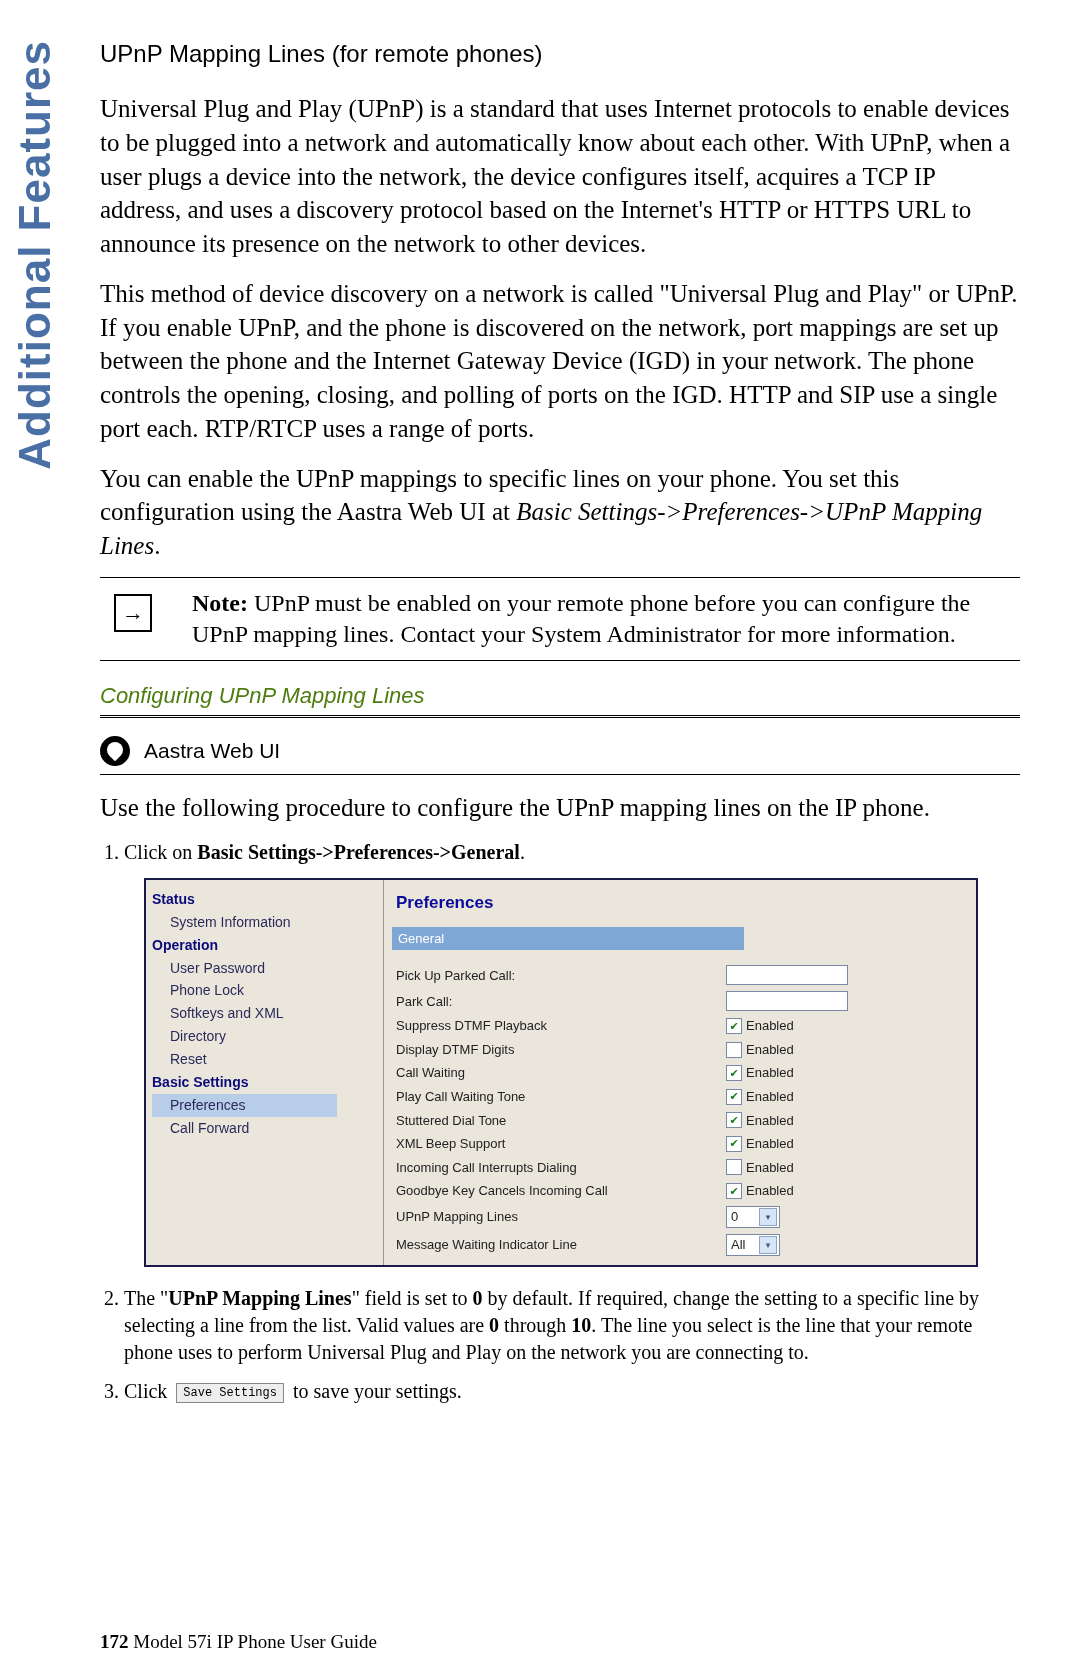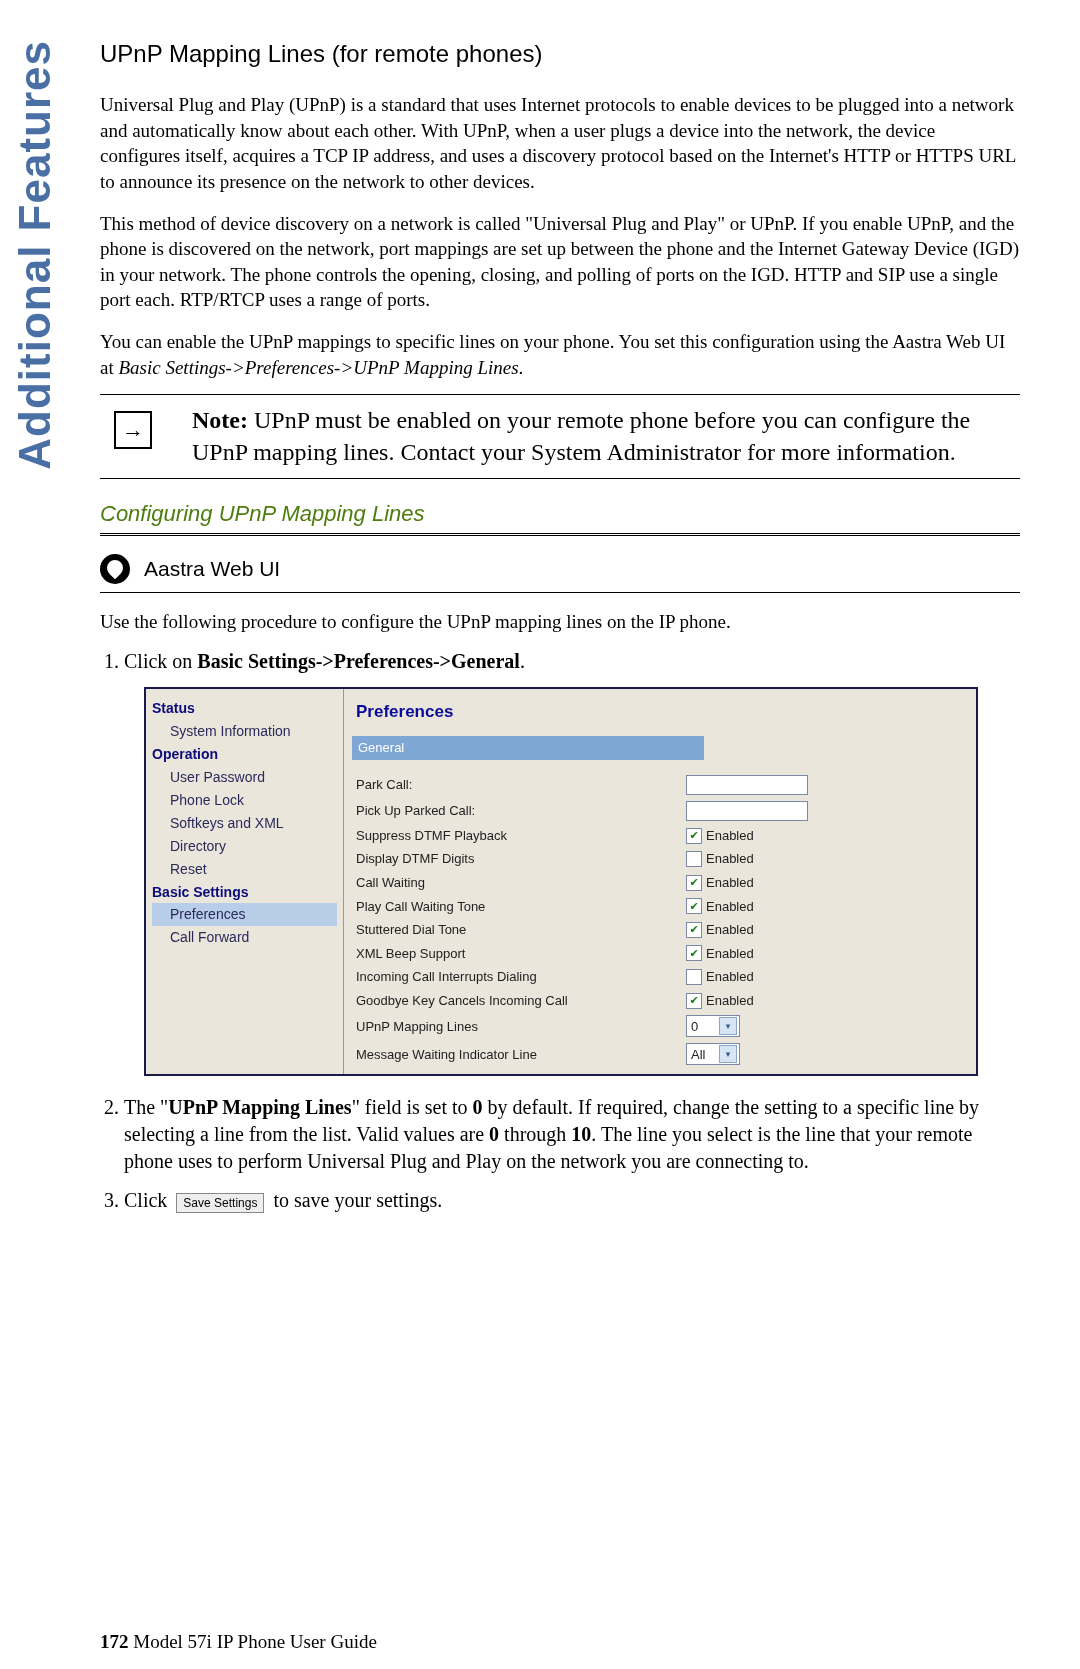--- a/index.html
+++ b/index.html
@@ -28,21 +28,21 @@
     letter-spacing: 1px;
   }
   h2.section-heading {
     font-family: Liberation Sans, sans-serif;
     font-weight: normal;
     font-size: 24px;
     margin: 0 0 24px 0;
     color: #000;
   }
   p.body {
-    font-size: 19px;
+    font-size: 25px;
     line-height: 1.35;
     margin: 16px 0 14px 0;
   }
   .italic { font-style: italic; }
   .bold { font-weight: bold; }
   .note-wrap {
     border-top: 1px solid #000;
     border-bottom: 1px solid #000;
     margin: 10px 0 22px 0;
     padding: 10px 0;
@@ -113,20 +113,21 @@
   ol.steps li { margin-bottom: 12px; line-height: 1.35; }
   .screenshot {
     border: 2px solid #1a1a4a;
     margin: 12px 0 18px 20px;
     width: 830px;
     font-family: Tahoma, Arial, sans-serif;
     font-size: 14px;
     color: #1a1a3a;
     display: flex;
     background: #ebe6dc;
+    gap: 40px;
   }
   .ss-sidebar {
     width: 185px;
     padding: 8px 6px;
     background: #ebe6dc;
     flex: 0 0 auto;
   }
   .ss-sb-head { color: #0a0a7a; font-weight: bold; padding: 2px 0; }
   .ss-sb-item { padding: 2px 0 2px 18px; color: #2a2a5a; }
   .ss-sb-highlight { background: #b8cde8; }
@@ -187,21 +188,21 @@
     display: inline-flex;
     align-items: center;
     justify-content: center;
     font-size: 9px;
     color: #3a5a8a;
   }
   .inline-button {
     display: inline-block;
     border: 1px solid #888;
     background: #eee;
-    font-family: Liberation Sans, sans-serif;
+    font-family: Liberation Mono, monospace;
     font-size: 12px;
     padding: 1px 6px;
     vertical-align: middle;
     margin: 0 4px;
   }
   .footer {
     position: absolute;
     bottom: 16px;
     left: 100px;
     font-size: 19px;
@@ -255,27 +256,27 @@
           <div class="ss-sb-item">Reset</div>
           <div class="ss-sb-head">Basic Settings</div>
           <div class="ss-sb-item ss-sb-highlight">Preferences</div>
           <div class="ss-sb-item">Call Forward</div>
         </div>
         <div class="ss-main">
           <div class="ss-title">Preferences</div>
           <div class="ss-section-bar">General</div>
 
           <div class="ss-row">
+              <div class="ss-label">Pick Up Parked Call:</div>
+              <div class="ss-control">
+                <div class="ss-textbox"></div>
+              </div>
+            </div>
+          <div class="ss-row">
               <div class="ss-label">Park Call:</div>
-              <div class="ss-control">
-                <div class="ss-textbox"></div>
-              </div>
-            </div>
-          <div class="ss-row">
-              <div class="ss-label">Pick Up Parked Call:</div>
               <div class="ss-control">
                 <div class="ss-textbox"></div>
               </div>
             </div>
 
           <div class="ss-row">
               <div class="ss-label">Suppress DTMF Playback</div>
               <div class="ss-control">
                 <span class="ss-checkbox">✔</span>
                 <span>Enabled</span>

